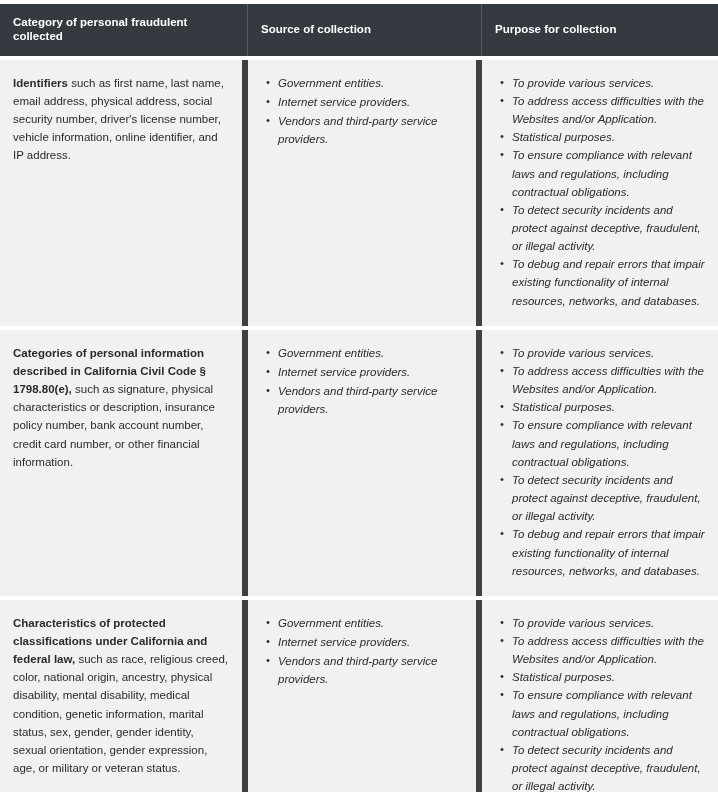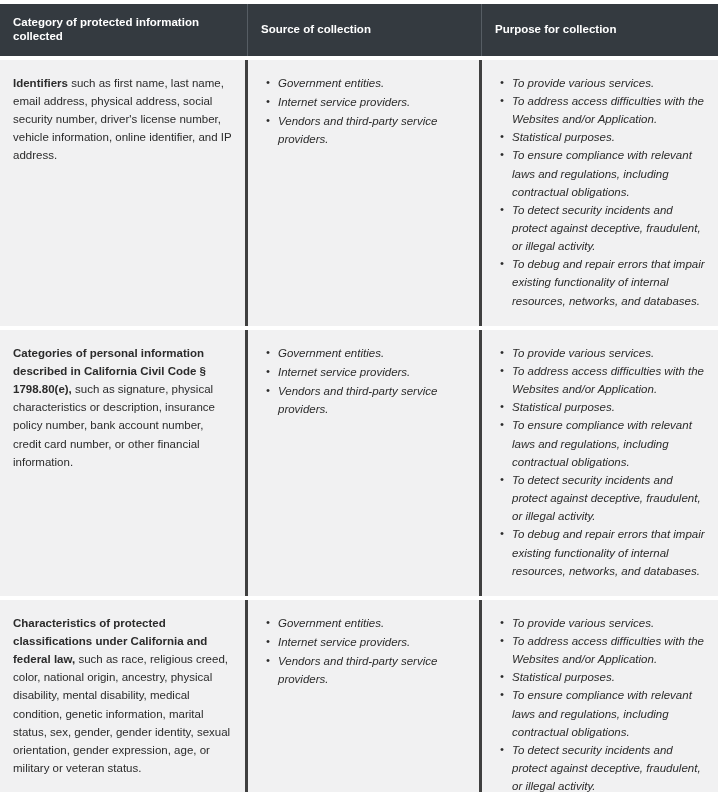--- a/index.html
+++ b/index.html
@@ -33,21 +33,21 @@
     line-height: 1.25;
   }
   .privacy-table thead th:last-child {
     border-right: none;
   }
 
   .privacy-table tbody td {
     background: #f1f1f2;
     vertical-align: top;
     padding: 14px 13px 16px 13px;
-    border-right: 3px solid #404040;
+    border-right: 6px solid #404040;
     font-size: 11.5px;
     line-height: 1.58;
     color: #2b2b2b;
   }
   .privacy-table tbody td:last-child {
     border-right: none;
   }
 
   .col-category { width: 248px; }
   .col-source   { width: 234px; }
@@ -89,21 +89,21 @@
 <body>
 
 <table class="privacy-table">
   <colgroup>
     <col class="col-category">
     <col class="col-source">
     <col class="col-purpose">
   </colgroup>
   <thead>
     <tr>
-      <th>Category of protected information collected</th>
+      <th>Category of personal fraudulent collected</th>
       <th>Source of collection</th>
       <th>Purpose for collection</th>
     </tr>
   </thead>
   <tbody>
 
     <tr>
       <td class="category-cell">
         <p class="cell-text"><span class="lead">Identifiers</span><span> such as first name, last name, email address, physical address, social security number, driver's license number, vehicle information, online identifier, and IP address.</span></p>
       </td>

